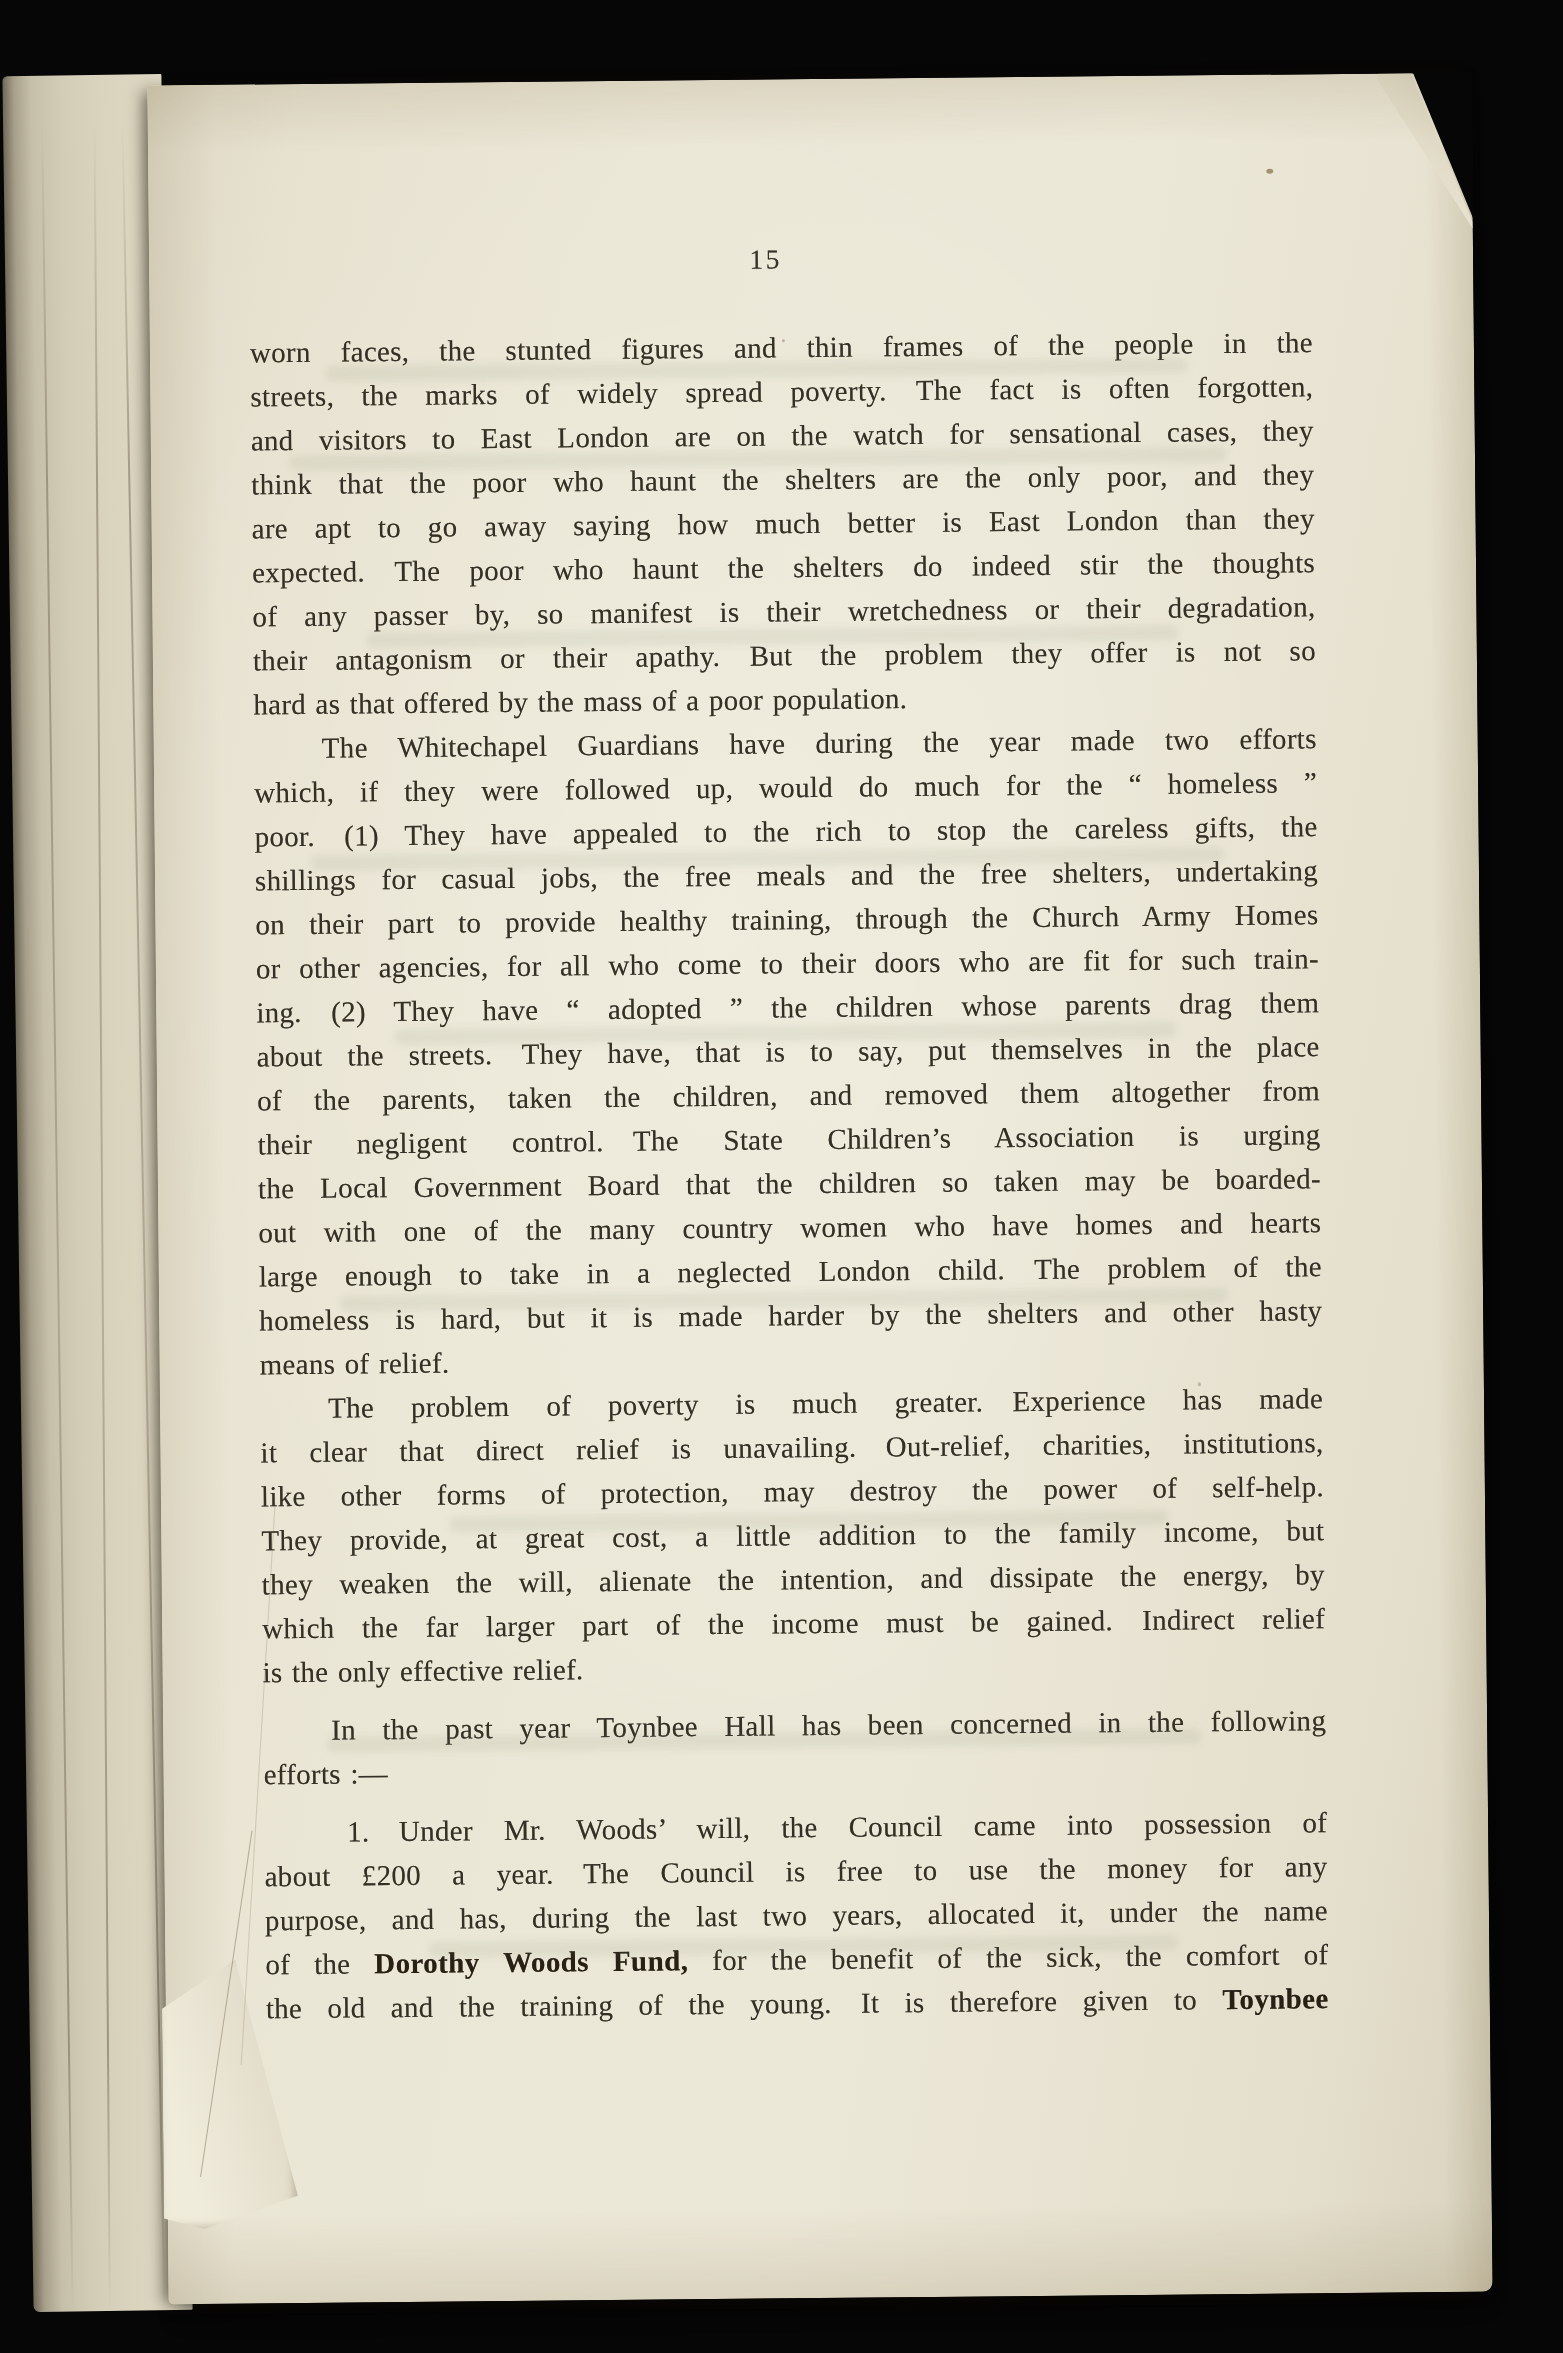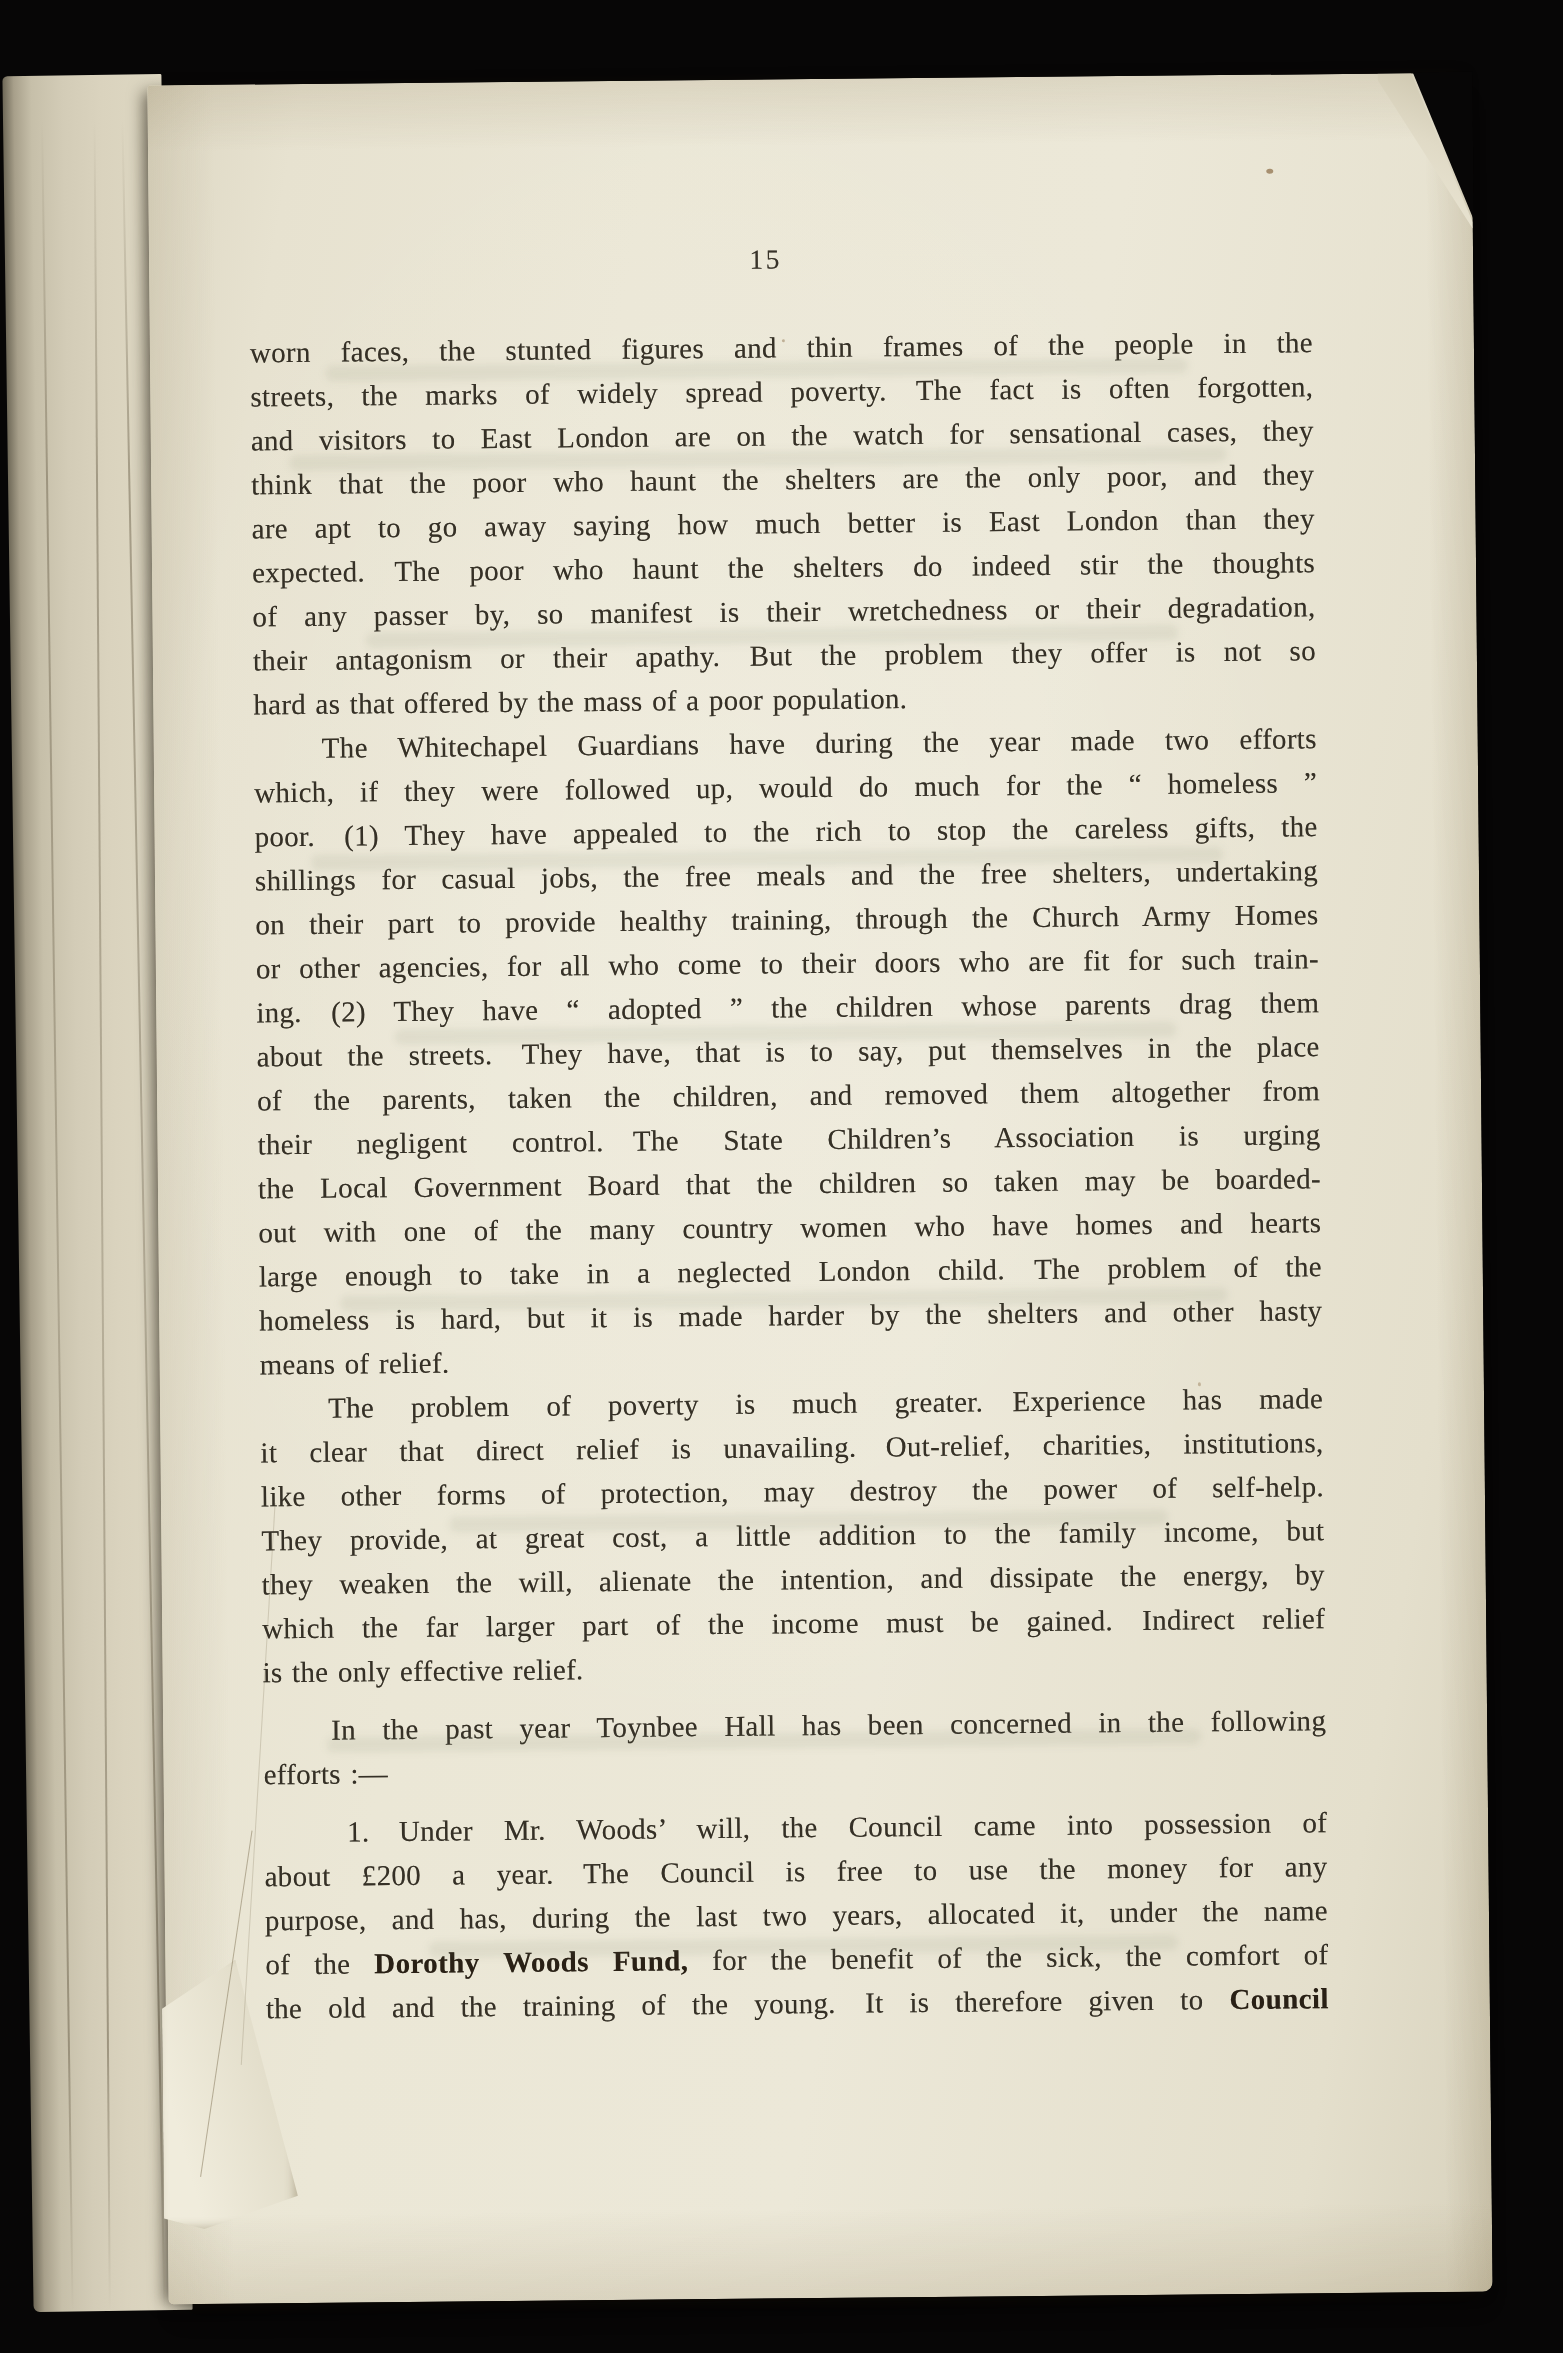--- a/index.html
+++ b/index.html
@@ -158,20 +158,20 @@
       <div class="line just"><span>They provide, at great cost, a little addition to the family income, but</span></div>
       <div class="line just"><span>they weaken the will, alienate the intention, and dissipate the energy, by</span></div>
       <div class="line just"><span>which the far larger part of the income must be gained. Indirect relief</span></div>
       <div class="line"><span>is the only effective relief.</span></div>
       <div class="line just ind gap"><span>In the past year Toynbee Hall has been concerned in the following</span></div>
       <div class="line"><span>efforts :—</span></div>
       <div class="line just ind2 gap"><span>1. Under Mr. Woods’ will, the Council came into possession of</span></div>
       <div class="line just"><span>about £200 a year. The Council is free to use the money for any</span></div>
       <div class="line just"><span>purpose, and has, during the last two years, allocated it, under the name</span></div>
       <div class="line just"><span>of the </span><span class="b">Dorothy Woods Fund,</span><span> for the benefit of the sick, the comfort of</span></div>
-      <div class="line just"><span>the old and the training of the young. It is therefore given to </span><span class="b">Council</span></div>
+      <div class="line just"><span>the old and the training of the young. It is therefore given to </span><span class="b">Toynbee</span></div>
     </div>
 
   <div class="speck" style="left:1118px;top:94px;width:6.9px;height:5px"></div>
   <div class="speck" style="left:632px;top:260px;width:3.1px;height:3.1px;opacity:.45"></div>
   <div class="speck" style="left:1038px;top:1307px;width:3.1px;height:3.8px;opacity:.4"></div>
 </div>
 
 
 </body></html>

